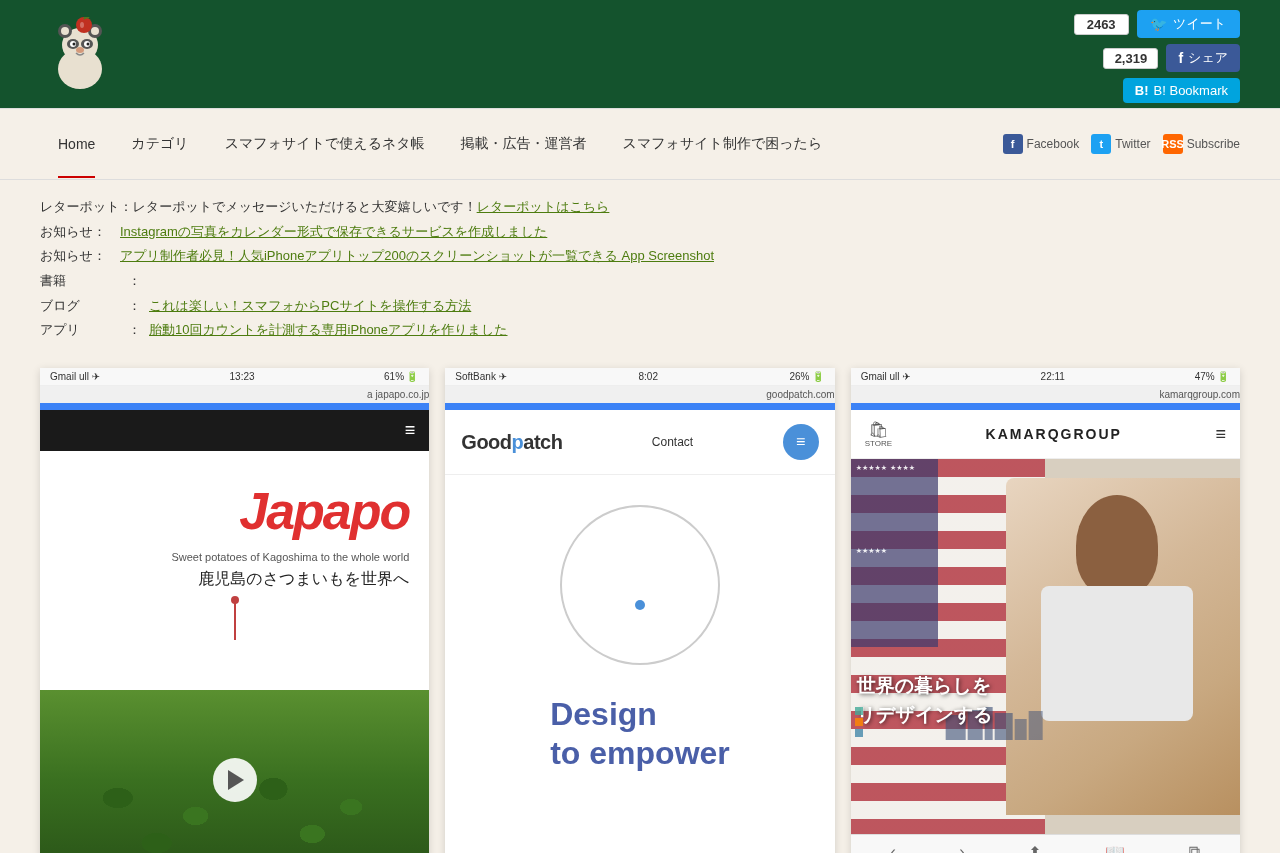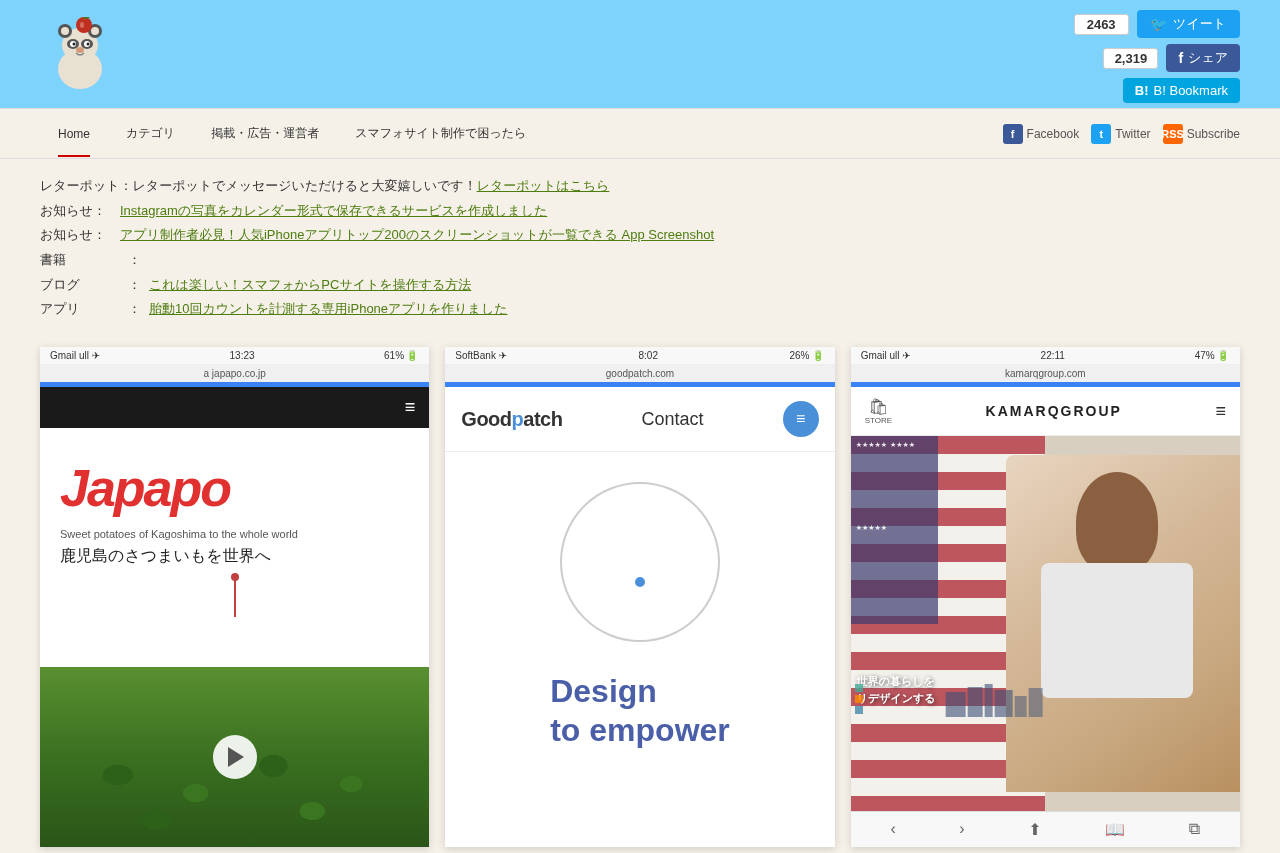--- a/index.html
+++ b/index.html
@@ -10,21 +10,21 @@
       color: #333;
       min-height: 853px;
     }
 
     
     .header {
       display: flex;
       align-items: center;
       justify-content: space-between;
       padding: 10px 40px 5px 40px;
-      background: #7dd3fc;
+      background: #14532d;
     }
     .logo-area {
       display: flex;
       align-items: center;
     }
     .logo-img {
       width: 80px;
       height: 80px;
     }
     .social-buttons {
@@ -95,22 +95,22 @@
       align-items: center;
       justify-content: space-between;
       background: #f5f0e8;
     }
     .nav-links {
       display: flex;
       gap: 0;
       align-items: center;
     }
     .nav-item {
-      padding: 16px 18px;
-      font-size: 12px;
+      padding: 26px 18px;
+      font-size: 14px;
       color: #333;
       text-decoration: none;
       cursor: pointer;
       position: relative;
     }
     .nav-item.active::after {
       content: '';
       position: absolute;
       bottom: 0;
       left: 18px;
@@ -194,24 +194,24 @@
       display: flex;
       justify-content: space-between;
       align-items: center;
       font-size: 10px;
       color: #333;
       border-bottom: 1px solid #eee;
     }
     .phone-urlbar {
       background: #f0f0f0;
       padding: 3px 0;
-      text-align: center;
+      text-align: right;
       font-size: 10px;
       color: #555;
-      border-bottom: 5px solid #3b82f6;
+      border-bottom: 7px solid #3b82f6;
     }
     .phone-content {
       width: 100%;
       height: 460px;
       overflow: hidden;
       position: relative;
     }
 
     
     .japapo-content {
@@ -230,21 +230,21 @@
     .hamburger-icon {
       color: #fff;
       font-size: 18px;
     }
     .japapo-hero {
       padding: 30px 20px 10px;
       flex: 1;
       background: #fff;
       display: flex;
       flex-direction: column;
-      align-items: flex-start;
+      align-items: flex-end;
     }
     .japapo-logo {
       font-size: 52px;
       font-weight: 900;
       color: #e03030;
       font-style: italic;
       letter-spacing: -2px;
       font-family: 'Arial Black', sans-serif;
       margin-bottom: 10px;
     }
@@ -306,21 +306,21 @@
     }
     .goodpatch-logo {
       font-size: 20px;
       font-weight: bold;
       color: #333;
       letter-spacing: -0.5px;
     }
     .goodpatch-logo span { color: #333; }
     .goodpatch-logo .dot { color: #4a90d9; }
     .goodpatch-contact {
-      font-size: 18px;
+      font-size: 12px;
       color: #333;
     }
     .goodpatch-menu-btn {
       width: 36px;
       height: 36px;
       background: #4a90d9;
       border-radius: 50%;
       display: flex;
       align-items: center;
       justify-content: center;
@@ -495,20 +495,21 @@
         <span>B! Bookmark</span>
       </button>
     </div>
   </div>
 </div>
 
 <nav class="nav">
   <div class="nav-links">
     <a class="nav-item active">Home</a>
     <a class="nav-item">カテゴリ</a>
+    <a class="nav-item">スマフォサイトで使えるネタ帳</a>
     <a class="nav-item">掲載・広告・運営者</a>
     <a class="nav-item">スマフォサイト制作で困ったら</a>
   </div>
   <div class="nav-social">
     <div class="nav-social-item">
       <div class="nav-social-icon fb-icon">f</div>
       <span>Facebook</span>
     </div>
     <div class="nav-social-item">
       <div class="nav-social-icon tw-icon">t</div>
@@ -668,21 +669,21 @@
               <svg viewBox="0 0 200 35" width="100%" height="35" xmlns="http://www.w3.org/2000/svg">
                 <rect x="0" y="10" width="20" height="25" fill="rgba(60,80,120,0.6)"></rect>
                 <rect x="22" y="5" width="15" height="30" fill="rgba(60,80,120,0.6)"></rect>
                 <rect x="39" y="2" width="8" height="33" fill="rgba(60,80,120,0.6)"></rect>
                 <rect x="49" y="8" width="18" height="27" fill="rgba(60,80,120,0.6)"></rect>
                 <rect x="69" y="14" width="12" height="21" fill="rgba(60,80,120,0.5)"></rect>
                 <rect x="83" y="6" width="14" height="29" fill="rgba(60,80,120,0.5)"></rect>
               </svg>
             </div>
 
-            <div style="position:absolute;bottom:28%;left:6px;color:#fff;font-size:11px;font-weight:bold;line-height:1.5;text-shadow:1px 1px 4px rgba(0,0,0,0.7);">
+            <div style="position:absolute;bottom:28%;left:6px;color:#fff;font-size:19px;font-weight:bold;line-height:1.5;text-shadow:1px 1px 4px rgba(0,0,0,0.7);">
               <div>世界の暮らしを</div>
               <div>リデザインする</div>
             </div>
 
             <div style="position:absolute;bottom:26%;left:4px;display:flex;flex-direction:column;gap:3px;">
               <div style="width:8px;height:8px;background:#4a9;opacity:0.8;"></div>
               <div style="width:8px;height:8px;background:#f80;opacity:0.8;"></div>
               <div style="width:8px;height:8px;background:#48a;opacity:0.8;"></div>
             </div>
           </div>

